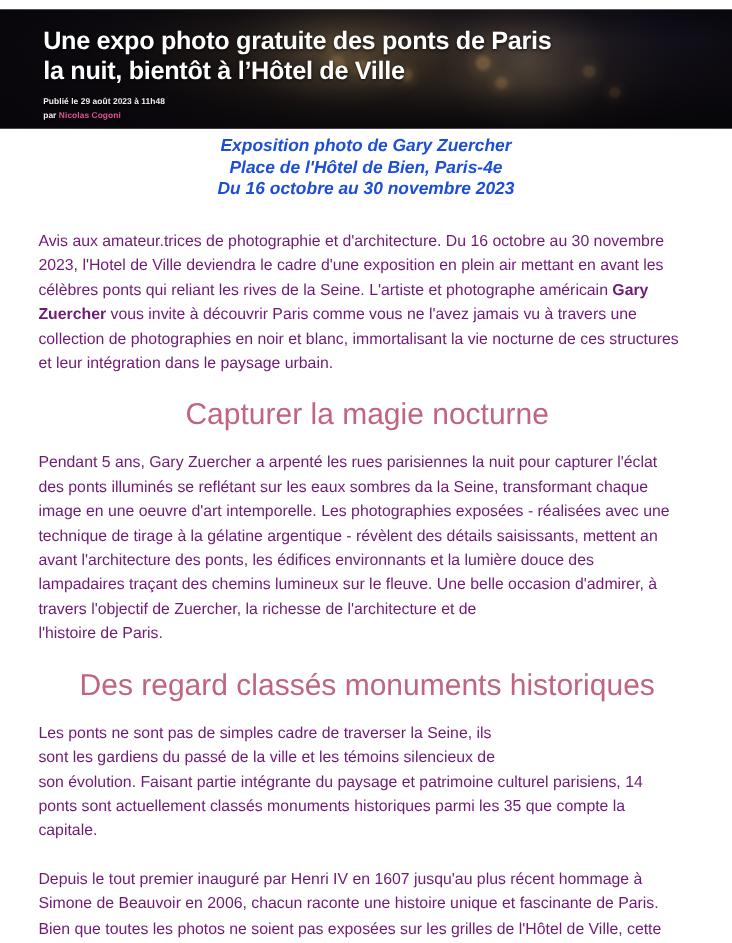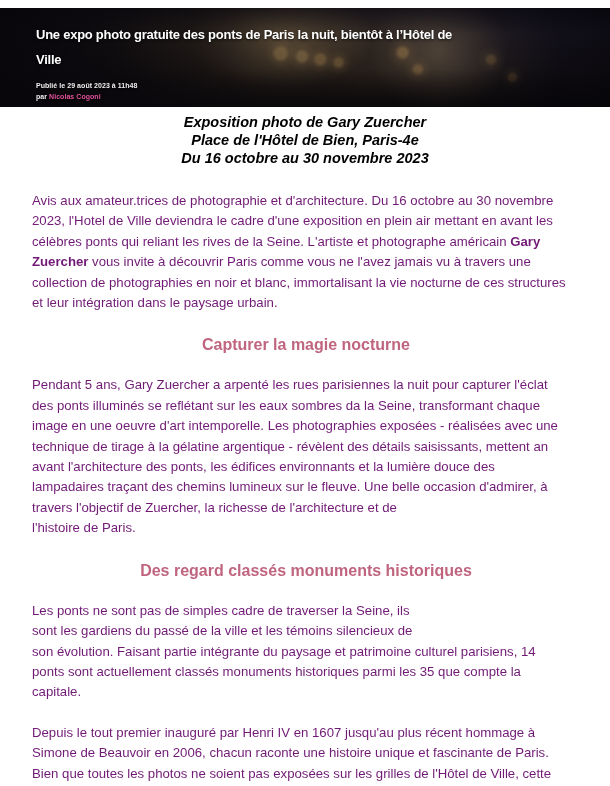--- a/index.html
+++ b/index.html
@@ -61,21 +61,21 @@
       linear-gradient(to bottom, rgba(6,5,9,0.55) 0%, rgba(0,0,0,0) 26%, rgba(0,0,0,0) 62%, rgba(5,4,7,0.72) 100%);
   }
   .hero-text {
     position: absolute;
     left: 36px;
     top: 14px;
     width: 430px;
     z-index: 3;
   }
   .hero-title {
-    font-size: 13px;
+    font-size: 21px;
     line-height: 25px;
     font-weight: bold;
     color: #ffffff;
     letter-spacing: -0.25px;
     margin: 0;
     text-shadow: 0 1px 3px rgba(0,0,0,0.85);
   }
   .hero-meta {
     margin-top: 9px;
     font-size: 7px;
@@ -94,21 +94,21 @@
     left: 0;
     top: 113px;
     width: 610px;
     text-align: center;
   }
   .info-line {
     font-size: 14.5px;
     line-height: 18px;
     font-weight: bold;
     font-style: italic;
-    color: #000000;
+    color: #1d4ed8;
   }
 
   
   .content {
     position: absolute;
     left: 32px;
     top: 191px;
     width: 548px;
   }
   p.body {
@@ -117,23 +117,23 @@
     line-height: 20.4px;
     color: #701a75;
   }
   p.body b { font-weight: bold; }
 
   .gap-sm { height: 20px; }
 
   h2.section-heading {
     margin: 0;
     text-align: center;
-    font-size: 16px;
+    font-size: 25px;
     line-height: 24px;
-    font-weight: bold;
+    font-weight: normal;
     color: #c0657f;
   }
   .heading-gap-top { height: 20px; }
   .heading-gap-bottom { height: 18px; }
 </style>
 </head>
 <body>
 
 <div class="page">
 

